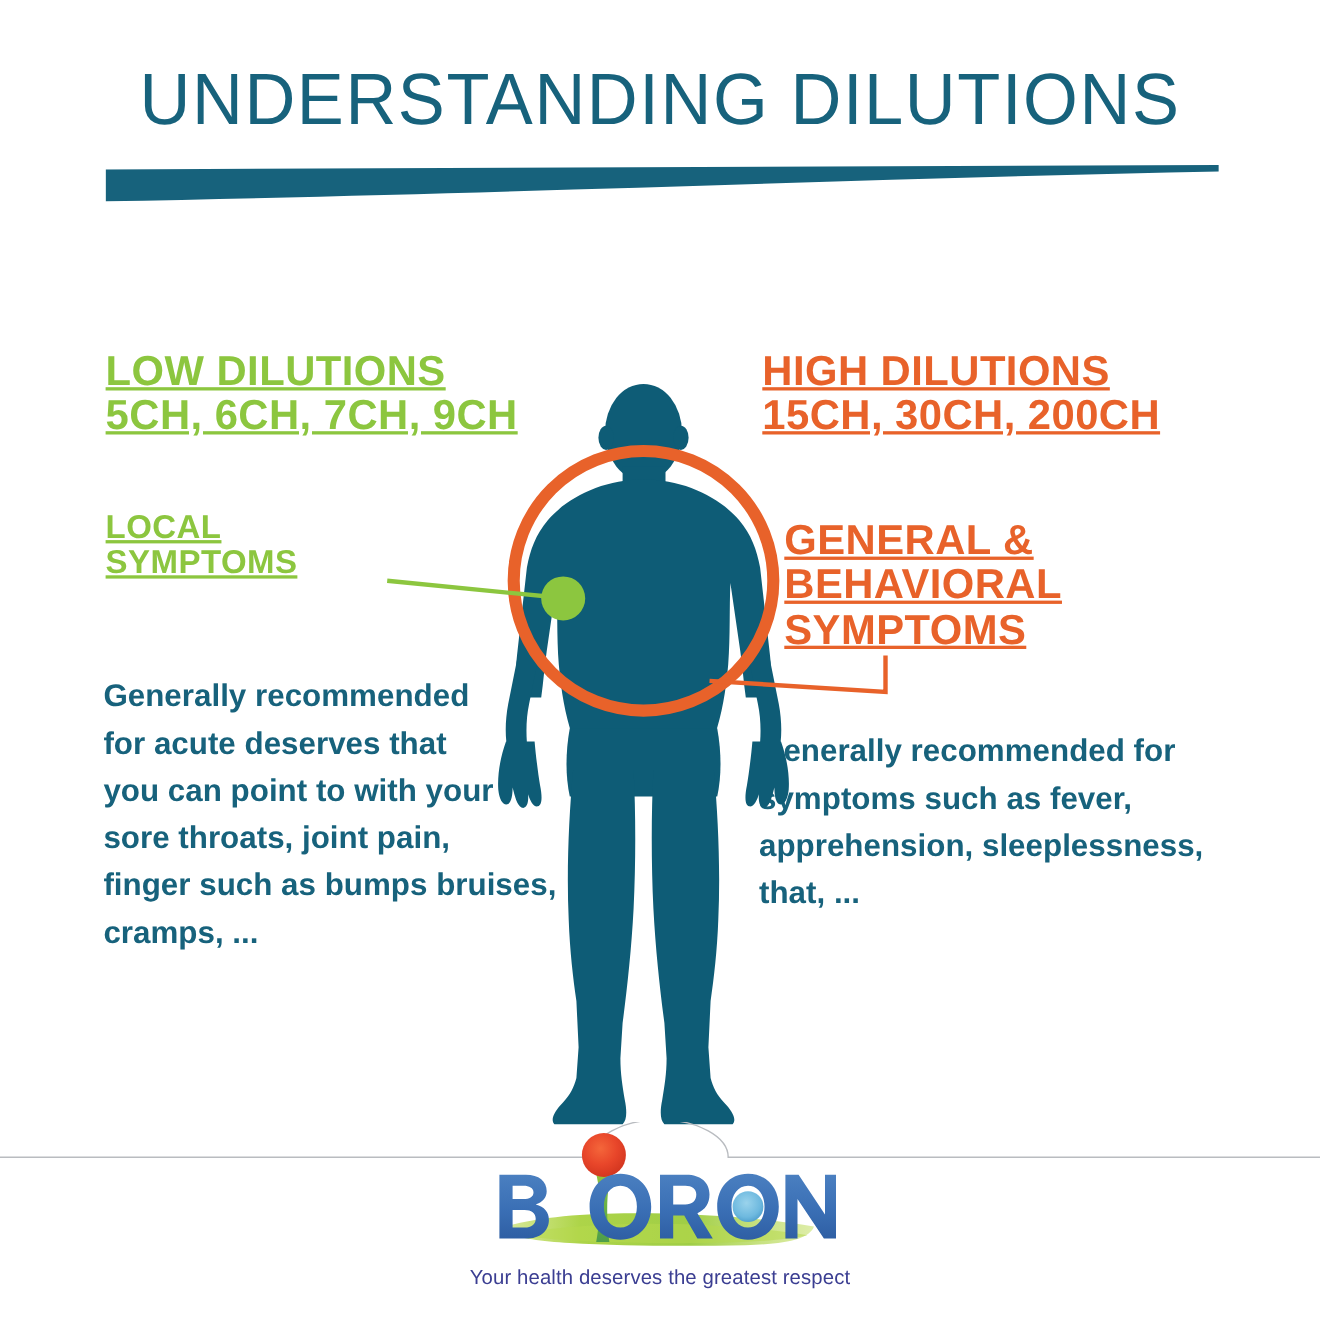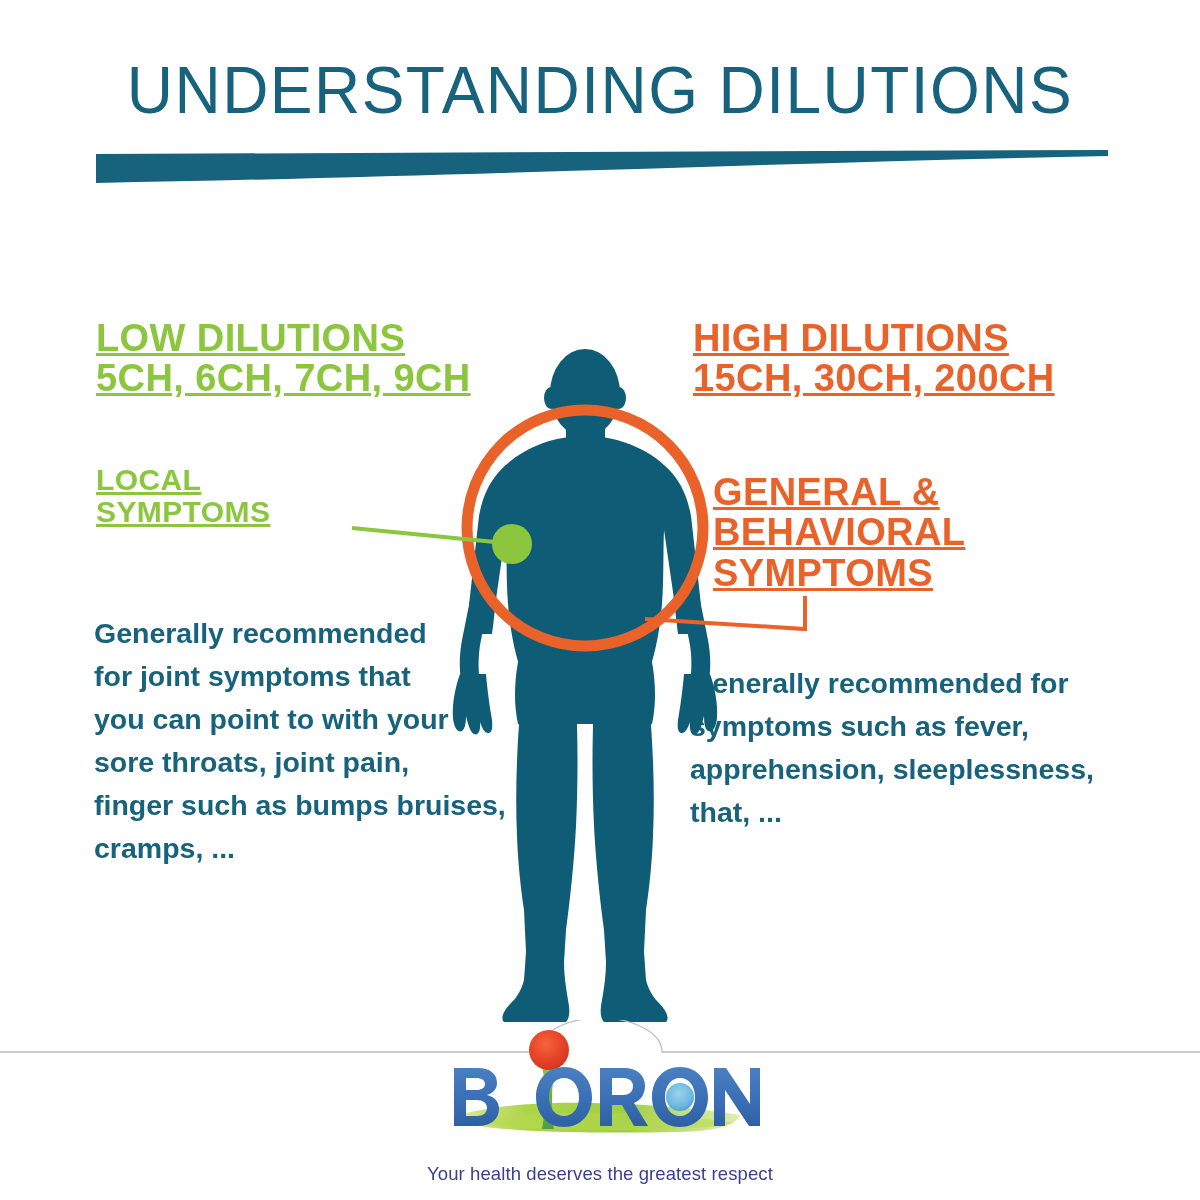--- a/index.html
+++ b/index.html
@@ -55,21 +55,20 @@
   
   .footer-rule{position:absolute;left:0;top:1020px;width:1200px;height:46px;}
   .logo-wrap{position:absolute;left:440px;top:1028px;width:320px;height:118px;}
   .tagline{
     position:absolute;left:0;right:0;top:1150px;
     text-align:center;
     font-size:18.5px;
     color:#3B3E92;
     font-weight:400;
     letter-spacing:0.1px;
-    margin-top:13px;
   }
 </style>
 </head>
 <body>
 
 <div class="page">
 
   <div class="title">UNDERSTANDING DILUTIONS</div>
 
   <svg class="title-rule" viewBox="0 0 1012 36" preserveAspectRatio="none">
@@ -92,21 +91,21 @@
   </div>
 
   <div class="head-block head-general">
     <span class="l1">GENERAL &amp;</span>
     <span class="l2">BEHAVIORAL</span>
     <span class="l2">SYMPTOMS</span>
   </div>
 
   <div class="body-para para-left">
     <span class="l">Generally recommended</span>
-    <span class="l">for joint symptoms that</span>
+    <span class="l">for acute deserves that</span>
     <span class="l">you can point to with your</span>
     <span class="l">sore throats, joint pain,</span>
     <span class="l">finger such as bumps bruises,</span>
     <span class="l">cramps, ...</span>
   </div>
 
   <div class="body-para para-right">
     <span class="l">Generally recommended for</span>
     <span class="l">symptoms such as fever,</span>
     <span class="l">apprehension, sleeplessness,</span>

